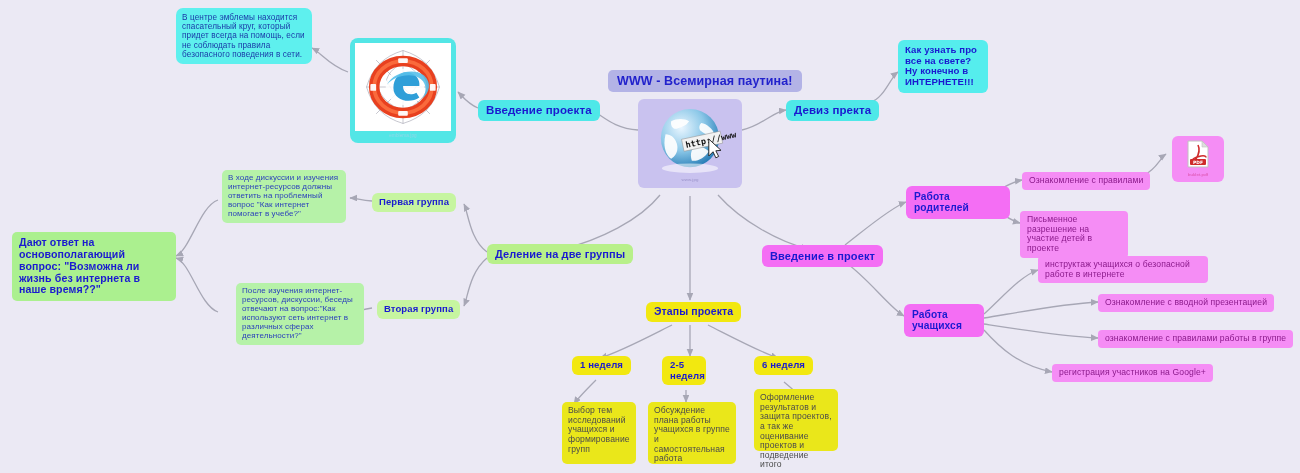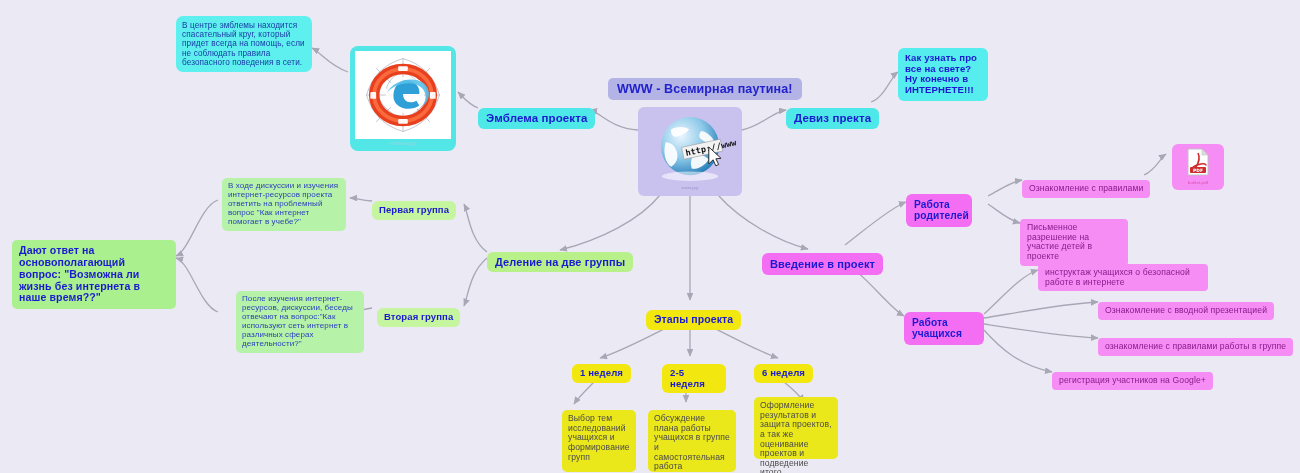--- a/index.html
+++ b/index.html
@@ -5,21 +5,21 @@
   html,body{margin:0;padding:0;}
   body{
     width:1300px;height:473px;overflow:hidden;
     background:#ebe9f4;
     font-family:"Liberation Sans","DejaVu Sans",sans-serif;
     position:relative;
   }
   #canvas{position:absolute;left:0;top:0;width:1300px;height:473px;}
   svg.links{position:absolute;left:0;top:0;width:1300px;height:473px;pointer-events:none;}
   .node{position:absolute;box-sizing:border-box;border-radius:6px;
-        line-height:1.12;letter-spacing:0.1px;margin-top:8px;}
+        line-height:1.12;letter-spacing:0.1px;}
   
   .title-node{background:#b3b3e6;color:#2222cc;font-weight:bold;font-size:12.5px;
         padding:4px 9px;border-radius:5px;}
   .cyan-bold{background:#4ee8e8;color:#1a1ad0;font-weight:bold;font-size:11.5px;padding:4px 8px;}
   .cyan-note{background:#5ef0ee;color:#1a3aa8;font-size:8.2px;padding:5px 6px;border-radius:7px;}
   .cyan-note-big{background:#55eded;color:#1a1ad0;font-weight:bold;font-size:9.6px;padding:5px 7px;border-radius:6px;}
   .green-bold{background:#b8f08a;color:#1a1ad0;font-weight:bold;font-size:11px;padding:4px 8px;}
   .green-bold-sm{background:#c6f5a0;color:#1a1ad0;font-weight:bold;font-size:9.5px;padding:4px 7px;}
   .green-note{background:#b6f2a8;color:#2a3fbb;font-size:8px;padding:4px 6px;border-radius:5px;}
   .green-answer{background:#abf08f;color:#1a1ad0;font-weight:bold;font-size:10.6px;padding:5px 7px;border-radius:5px;}
@@ -122,21 +122,21 @@
         <g>
           <ellipse cx="52" cy="44" rx="20" ry="19" fill="#ffffff" opacity="0.85"></ellipse>
           <path d="M40,45 C40,34 48,27 57,29 C64,31 68,37 67,43 L50,43 C50,50 56,54 64,50 L67,55 C57,62 40,58 40,45 Z" fill="#2f9fd8"></path>
           <path d="M33,42 C40,28 62,24 72,32 C80,39 78,50 70,56 C76,48 74,38 66,34 C56,29 40,33 33,42 Z" fill="#58c0ea" opacity="0.9"></path>
         </g>
       </svg>
     </div>
     <div class="img-cap">emblema.jpg</div>
   </div>
 
-  <div class="node cyan-bold" style="left:478px;top:100px;">Эмблема проекта</div>
+  <div class="node cyan-bold" style="left:478px;top:100px;">Введение проекта</div>
 
   <div class="node title-node" style="left:608px;top:70px;">WWW - Всемирная паутина!</div>
 
   <div class="node globe-card" style="left:638px;top:99px;width:104px;">
     <div class="globe-inner">
       <svg viewBox="0 0 100 72" width="100%" height="100%" preserveAspectRatio="xMidYMid meet">
         <defs>
           <radialGradient id="gsh" cx="35%" cy="32%" r="72%">
             <stop offset="0%" stop-color="#eaf6ff"></stop>
             <stop offset="55%" stop-color="#8cc8e8"></stop>
@@ -162,28 +162,28 @@
   </div>
 
   <div class="node cyan-bold" style="left:786px;top:100px;">Девиз пректа</div>
   <div class="node cyan-note-big" style="left:898px;top:40px;width:90px;">Как узнать про все на свете? Ну конечно в ИНТЕРНЕТЕ!!!</div>
 
   <div class="node green-bold" style="left:487px;top:244px;">Деление на две группы</div>
 
   <div class="node green-bold-sm" style="left:372px;top:193px;">Первая группа</div>
   <div class="node green-bold-sm" style="left:377px;top:300px;">Вторая группа</div>
 
-  <div class="node green-note" style="left:222px;top:170px;width:124px;">В ходе дискуссии и изучения интернет-ресурсов проекта ответить на проблемный вопрос "Как интернет помогает в учебе?"</div>
+  <div class="node green-note" style="left:222px;top:170px;width:124px;">В ходе дискуссии и изучения интернет-ресурсов должны ответить на проблемный вопрос "Как интернет помогает в учебе?"</div>
   <div class="node green-note" style="left:236px;top:283px;width:128px;">После изучения интернет-ресурсов, дискуссии, беседы отвечают на вопрос:"Как используют сеть интернет в различных сферах деятельности?"</div>
 
   <div class="node green-answer" style="left:12px;top:232px;width:164px;">Дают ответ на основополагающий вопрос: "Возможна ли жизнь без интернета в наше время??"</div>
 
   <div class="node pink-bold" style="left:762px;top:245px;font-size:11px;">Введение в проект</div>
 
-  <div class="node pink-bold" style="left:906px;top:186px;width:66px;">Работа родителей</div>
+  <div class="node pink-bold" style="left:906px;top:186px;width:104px;">Работа родителей</div>
 
   <div class="node pink-item" style="left:1022px;top:172px;">Ознакомление с правилами</div>
   <div class="node pink-item" style="left:1020px;top:211px;width:108px;">Письменное разрешение  на участие детей в проекте</div>
 
   <div class="node pdf-card" style="left:1172px;top:136px;width:52px;">
     <svg width="24" height="28" viewBox="0 0 24 28">
       <path d="M2,1 L16,1 L22,7 L22,27 L2,27 Z" fill="#ffffff" stroke="#c0c0c0" stroke-width="1"></path>
       <path d="M16,1 L22,7 L16,7 Z" fill="#dddddd" stroke="#c0c0c0" stroke-width="0.6"></path>
       <path d="M12,5 C14,9 13,14 10,19 C8,22 6,23 6,21 C6,19 10,17 15,16 C18,15.5 20,16 20,17.5" fill="none" stroke="#cf2c2c" stroke-width="1.6"></path>
       <rect x="4" y="19" width="16" height="6" rx="1" fill="#cf2c2c"></rect>
@@ -195,20 +195,20 @@
   <div class="node pink-bold" style="left:904px;top:304px;width:80px;">Работа учащихся</div>
 
   <div class="node pink-item" style="left:1038px;top:256px;width:170px;">инструктаж учащихся о безопасной работе в интернете</div>
   <div class="node pink-item" style="left:1098px;top:294px;">Ознакомление  с вводной презентацией</div>
   <div class="node pink-item" style="left:1098px;top:330px;">ознакомление с правилами работы в группе</div>
   <div class="node pink-item" style="left:1052px;top:364px;">регистрация участников на Google+</div>
 
   <div class="node yellow-bold" style="left:646px;top:302px;">Этапы проекта</div>
 
   <div class="node yellow-bold" style="left:572px;top:356px;font-size:9.6px;">1 неделя</div>
-  <div class="node yellow-bold" style="left:662px;top:356px;width:64px;font-size:9.6px;">2-5 неделя</div>
+  <div class="node yellow-bold" style="left:662px;top:356px;width:44px;font-size:9.6px;">2-5 неделя</div>
   <div class="node yellow-bold" style="left:754px;top:356px;font-size:9.6px;">6 неделя</div>
 
   <div class="node yellow-note" style="left:562px;top:402px;width:74px;height:62px;">Выбор тем исследований учащихся и формирование групп</div>
   <div class="node yellow-note" style="left:648px;top:402px;width:88px;height:62px;">Обсуждение плана работы учащихся в группе и самостоятельная работа</div>
   <div class="node yellow-note" style="left:754px;top:389px;width:84px;height:62px;">Оформление результатов и защита проектов, а так же оценивание проектов и подведение итого</div>
 
 </div>
 
 </body></html>

